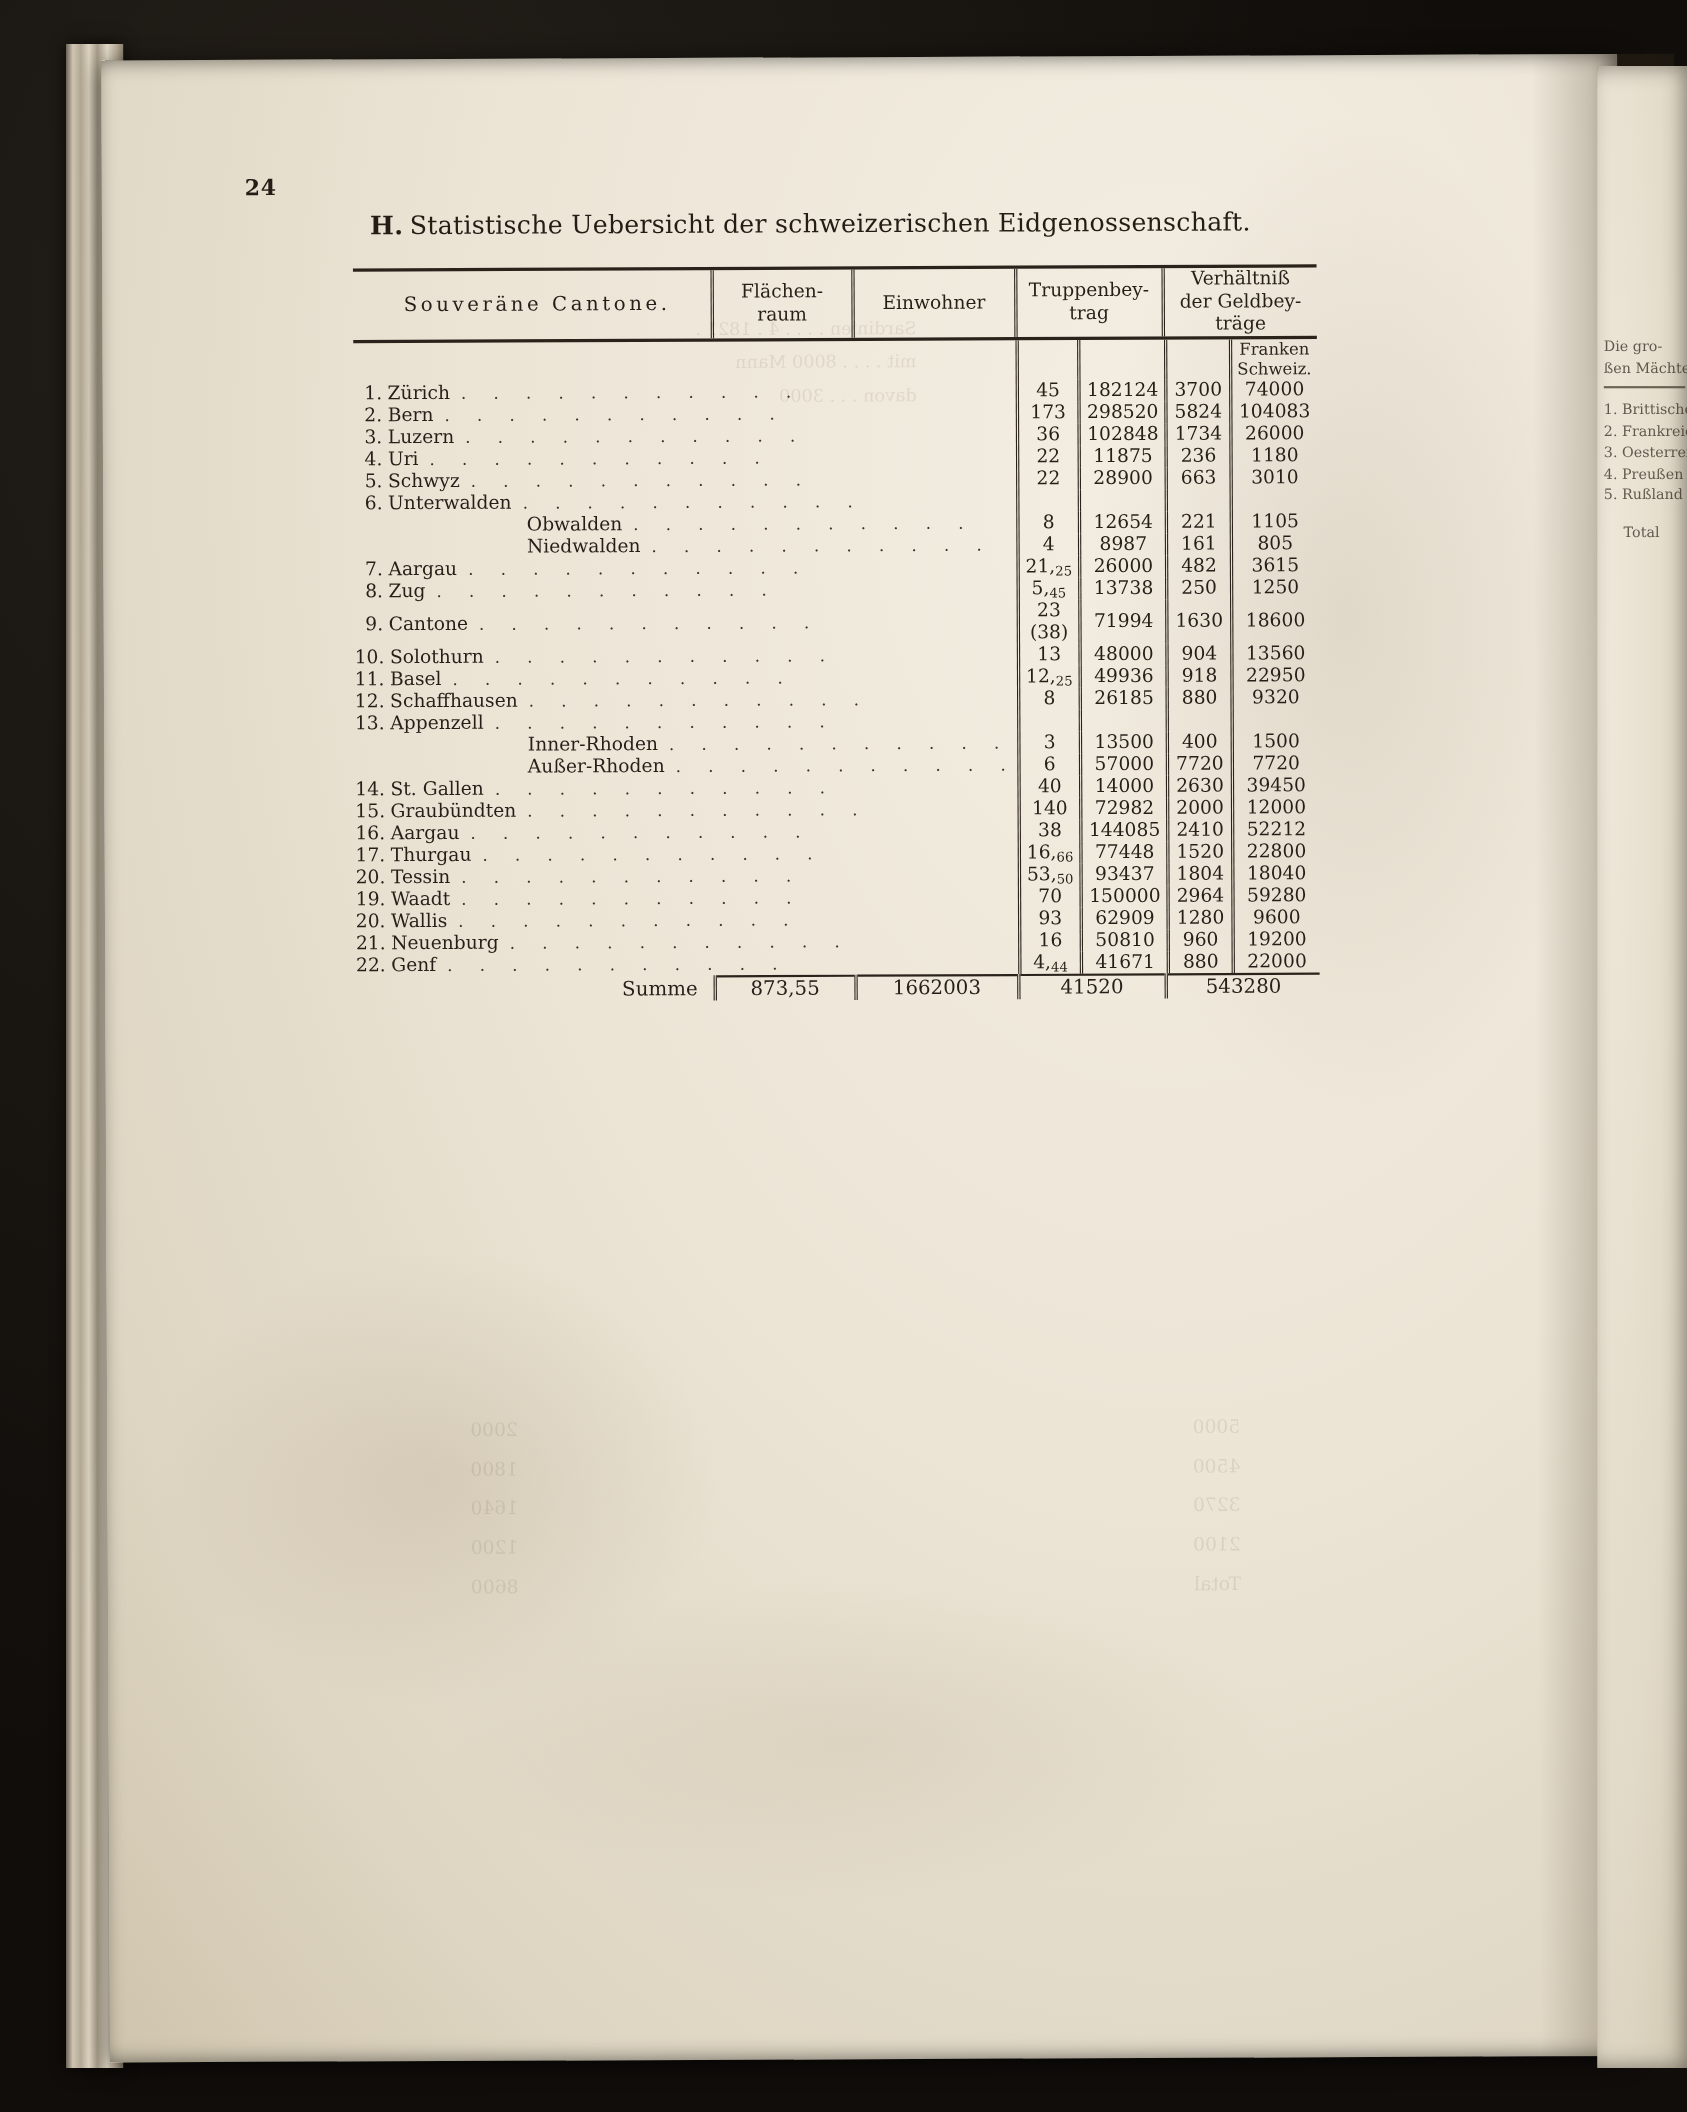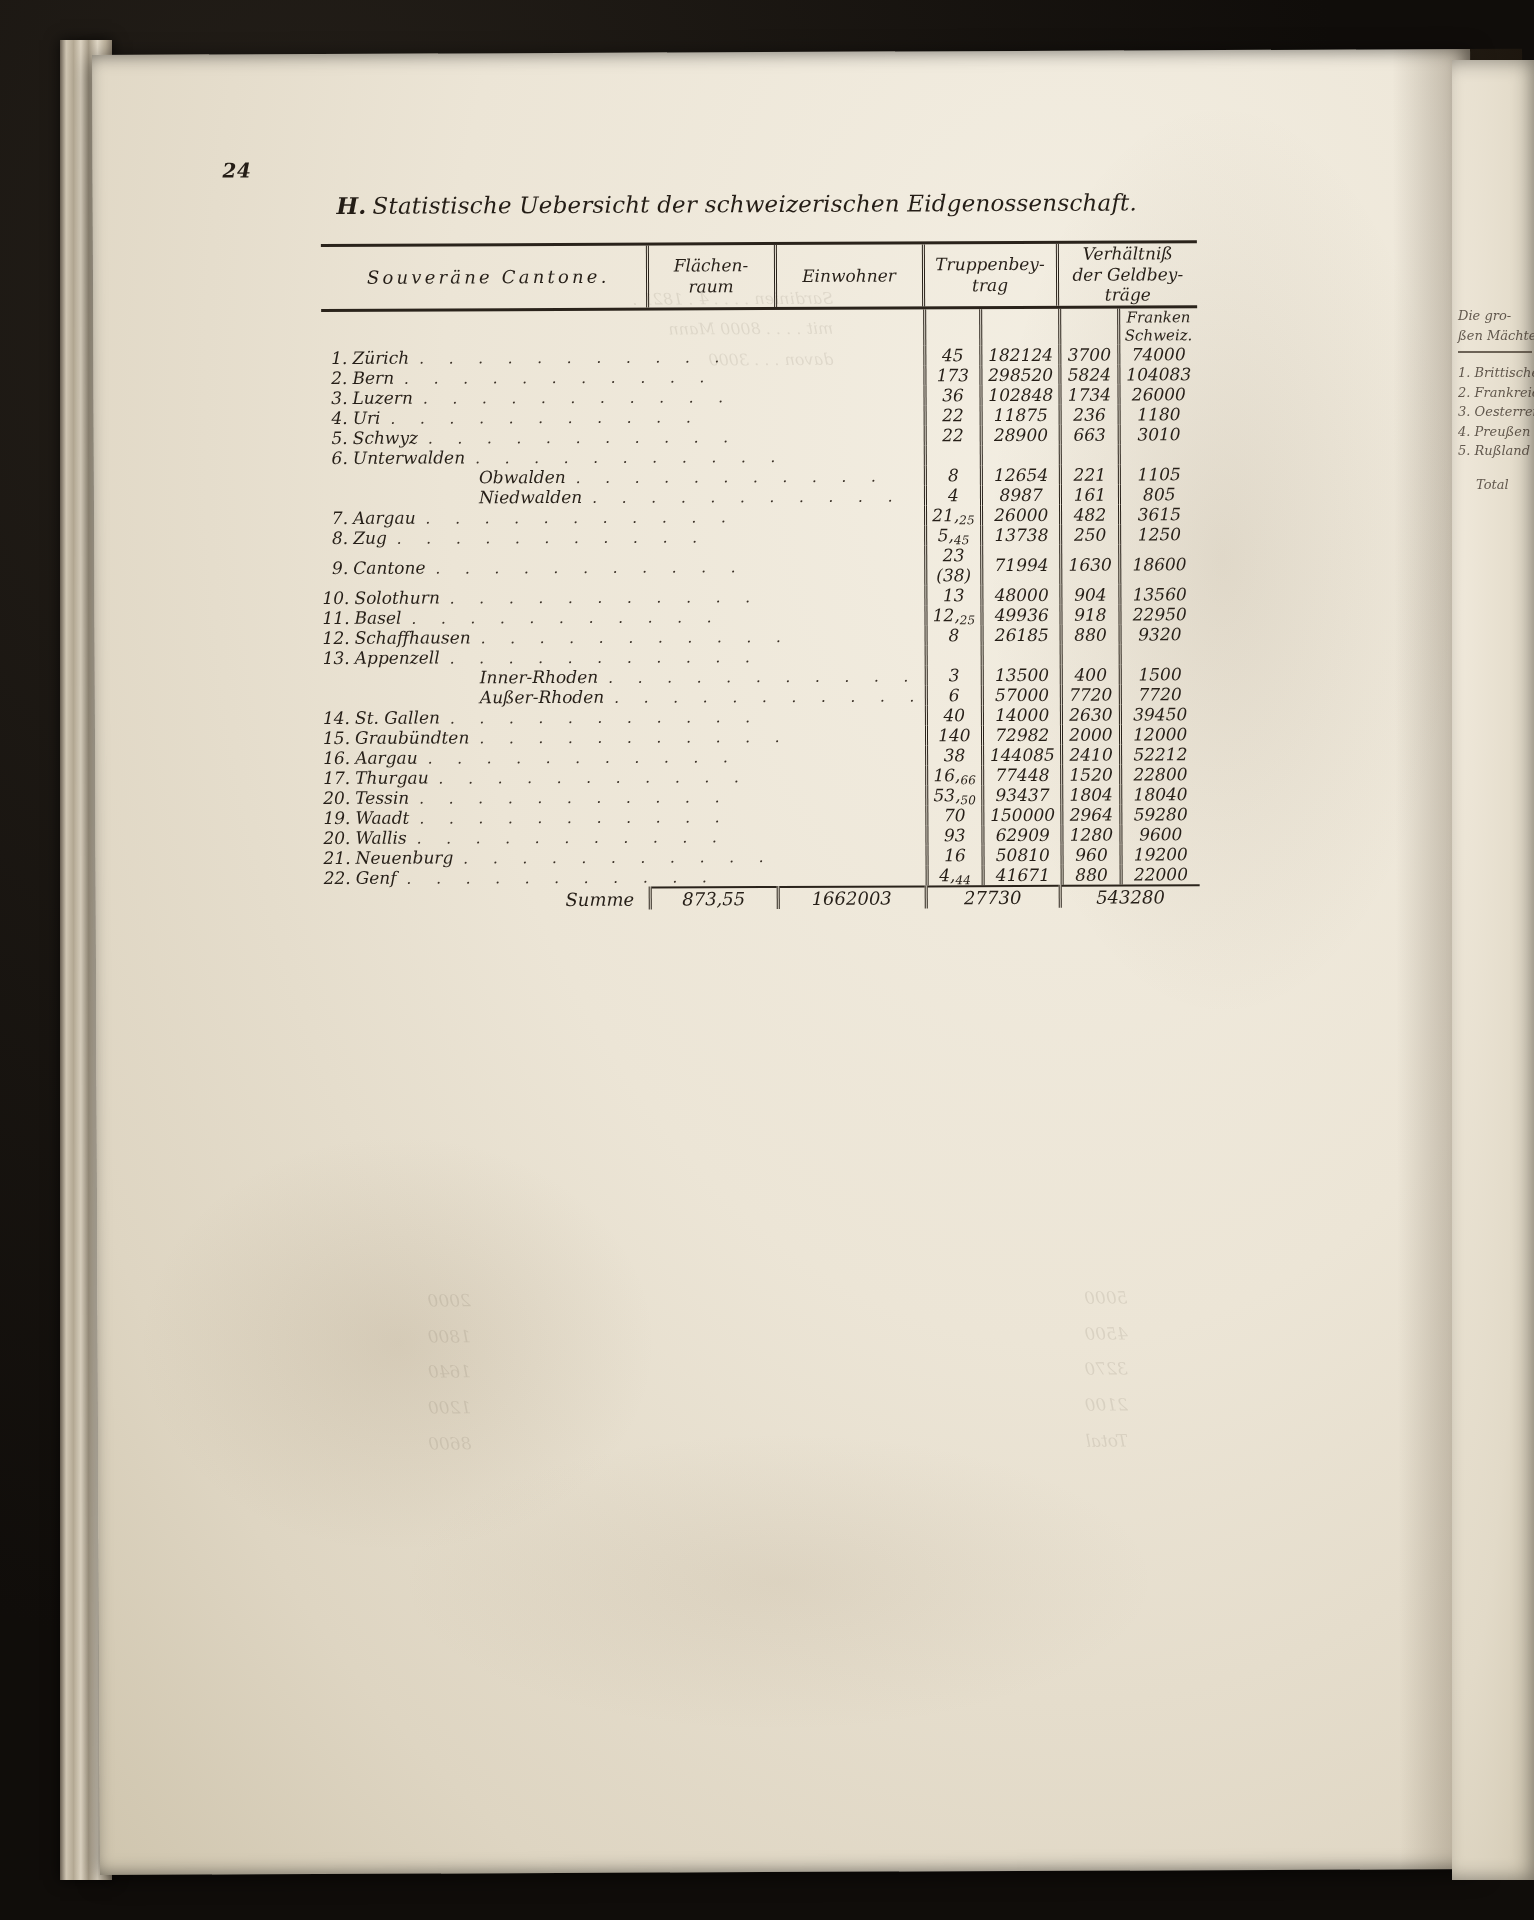--- a/index.html
+++ b/index.html
@@ -7,21 +7,20 @@
     padding: 0;
     background: #0d0c0a;
   }
   #page {
     position: relative;
     width: 1534px;
     height: 1920px;
     overflow: hidden;
     background: #120f0c;
     font-family: "Liberation Serif", serif;
-    font-style: italic;
   }
   
   #page::before {
     content: "";
     position: absolute;
     inset: 0;
     background:
       radial-gradient(ellipse at 20% 15%, #241f19 0%, #100d0a 60%),
       radial-gradient(ellipse at 80% 85%, #1b1714 0%, #0b0908 70%);
     opacity: 1;
@@ -500,21 +499,21 @@
               <col class="col-a">
               <col class="col-b">
               <col class="col-c">
               <col class="col-d">
           </colgroup>
           <tbody>
             <tr class="sum-row">
               <td class="name">Summe</td>
               <td class="val vline sumline">873,55</td>
               <td class="val vline sumline">1662003</td>
-              <td class="val vline sumline">27730</td>
+              <td class="val vline sumline">41520</td>
               <td class="val vline sumline">543280</td>
             </tr>
           </tbody>
         </table>
       </div>
 
       <div class="ghost">
         <div>
             <span>5000</span>
             <span>2000</span>

